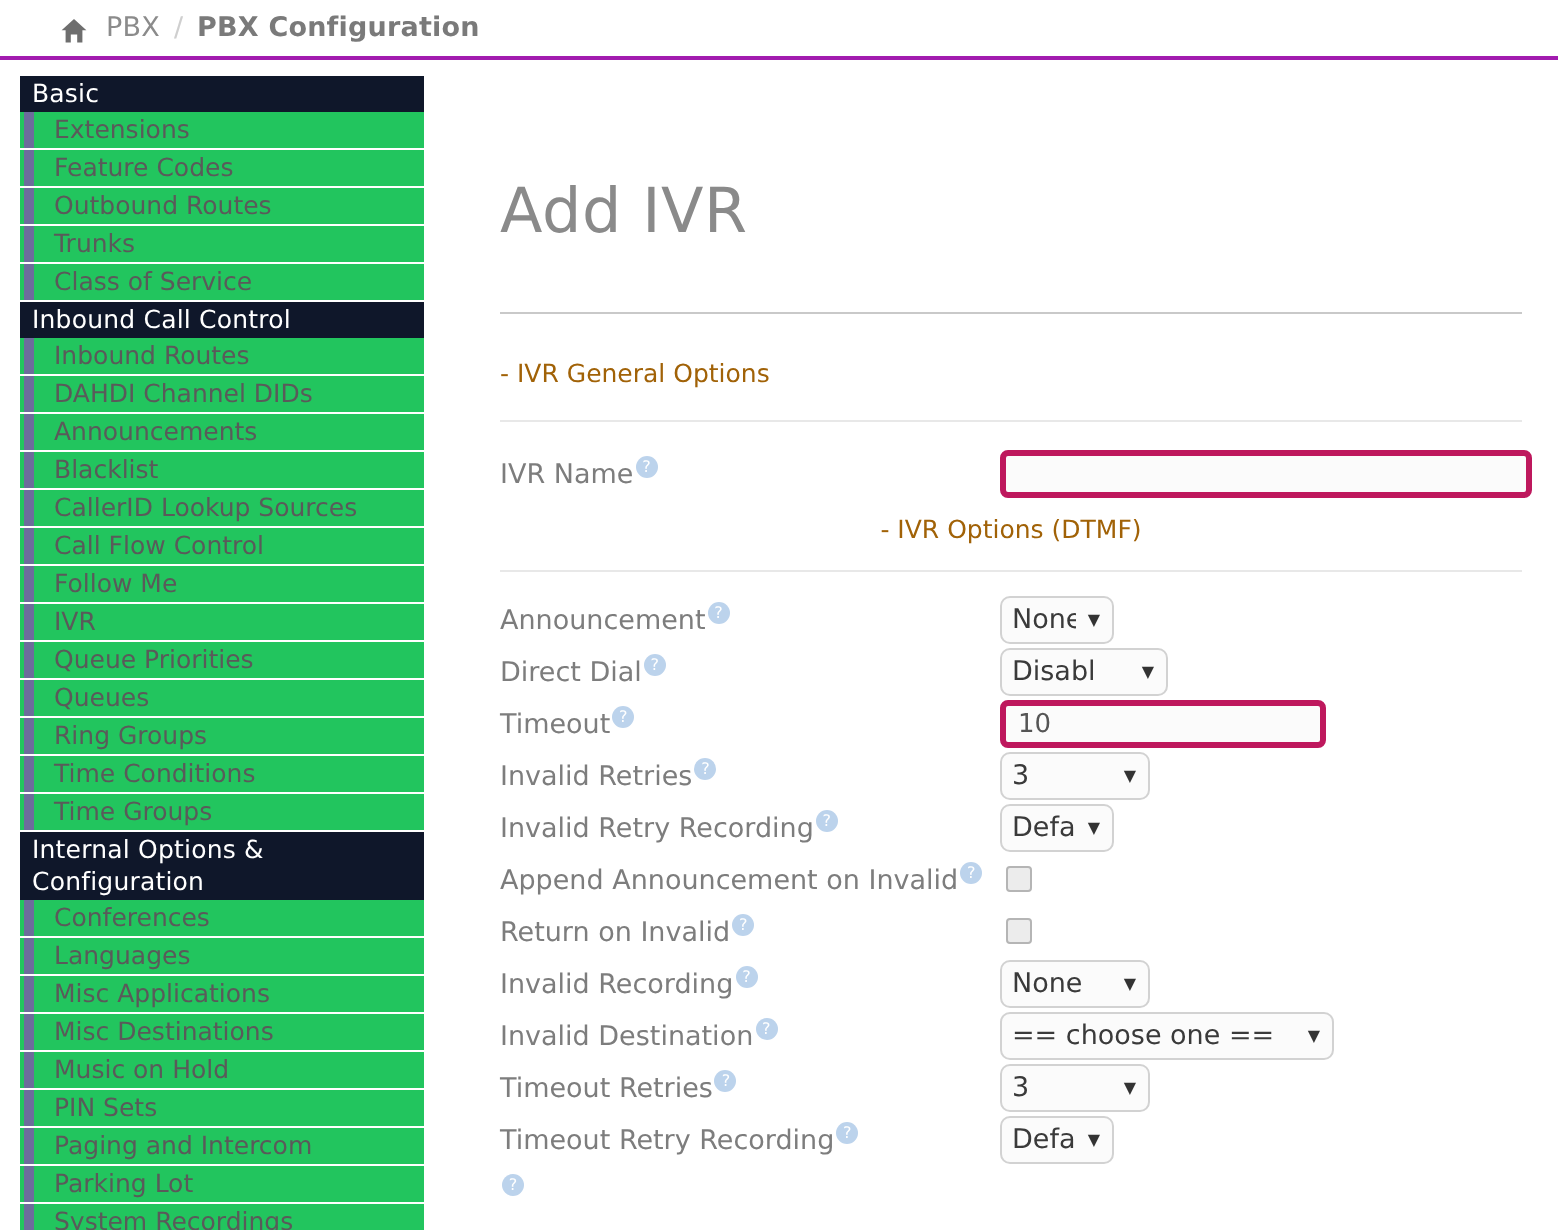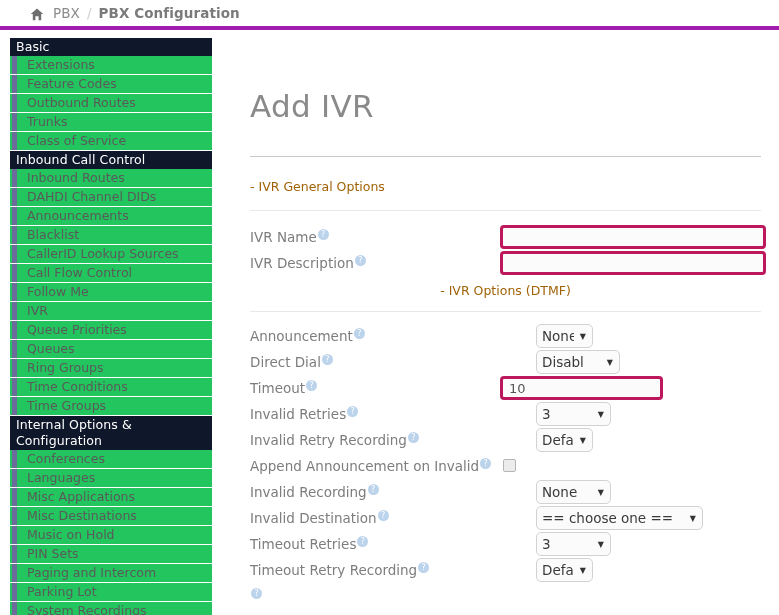--- a/index.html
+++ b/index.html
@@ -8,21 +8,21 @@
     width: 779px; height: 615px;
     overflow: hidden;
     background: #ffffff;
     font-family: "DejaVu Sans", "Liberation Sans", sans-serif;
   }
 
   
   .breadcrumb-bar {
     height: 30px;
     background: #ffffff;
-    border-bottom: 4px solid #a21caf;
+    border-bottom: 2px solid #a21caf;
     display: flex;
     align-items: center;
     padding-left: 30px;
   }
   .home-icon {
     width: 14px; height: 13px;
     margin-right: 9px;
     display: inline-block;
     position: relative;
     top: 1px;
@@ -155,21 +155,20 @@
     border-radius: 5px;
     height: 24px;
     font-size: 13.5px;
     color: #3a3a3a;
     padding: 0 4px 0 5px;
     font-family: "DejaVu Sans", "Liberation Sans", sans-serif;
     outline: none;
     -webkit-appearance: none;
     -moz-appearance: none;
     appearance: none;
-    margin-left: 36px;
   }
   .sel-wrap { position: relative; display: inline-block; }
   .sel-wrap::after {
     content: "\25BC";
     position: absolute;
     right: 7px;
     top: 50%;
     transform: translateY(-50%);
     font-size: 8px;
     color: #333;
@@ -258,26 +257,20 @@
 
     <div class="form">
 
       <div class="row">
         <div class="row-label"><span>IVR Name</span><span class="help-icon">?</span></div>
         <div class="row-control">
           <input class="txt wide" type="text" value="" style="">
         </div>
       </div>
 
-      <div class="row">
-        <div class="row-label"><span>IVR Description</span><span class="help-icon">?</span></div>
-        <div class="row-control">
-          <input class="txt wide" type="text" value="" style="">
-        </div>
-      </div>
 
       <div class="section-label" style="margin-top:6px;text-align:center;">- IVR Options (DTMF)</div>
       <hr class="section-rule" style="margin-top:13px;">
 
       <div style="height:12px;"></div>
 
       <div class="row">
         <div class="row-label"><span>Announcement</span><span class="help-icon">?</span></div>
         <div class="row-control">
           <span class="sel-wrap">
@@ -328,20 +321,26 @@
         </div>
       </div>
 
       <div class="row">
         <div class="row-label"><span>Append Announcement on Invalid</span><span class="help-icon">?</span></div>
         <div class="row-control">
           <input class="chk" type="checkbox" style="">
         </div>
       </div>
 
+      <div class="row">
+        <div class="row-label"><span>Return on Invalid</span><span class="help-icon">?</span></div>
+        <div class="row-control">
+          <input class="chk" type="checkbox" style="">
+        </div>
+      </div>
 
       <div class="row">
         <div class="row-label"><span>Invalid Recording</span><span class="help-icon">?</span></div>
         <div class="row-control">
           <span class="sel-wrap">
             <select class="sel w-sm">
               <option>None</option>
             </select>
           </span>
         </div>

